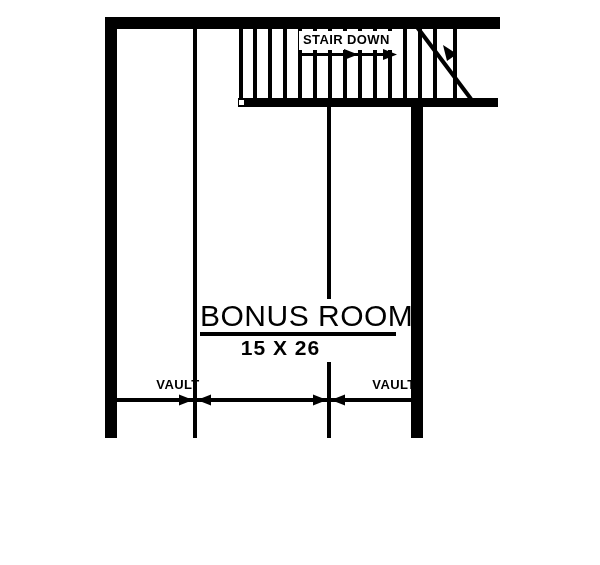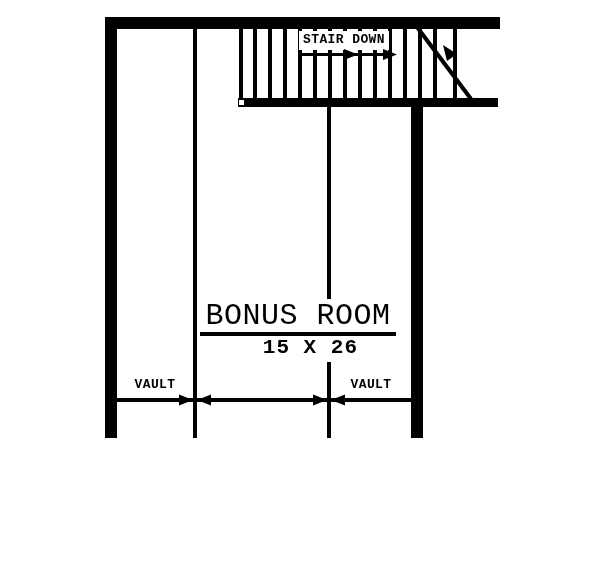--- a/index.html
+++ b/index.html
@@ -5,39 +5,40 @@
   html, body {
     margin: 0;
     padding: 0;
     background: #ffffff;
   }
   #plan {
     position: relative;
     width: 600px;
     height: 438px;
     background: var(--paper, #ffffff);
-    font-family: Liberation Mono, monospace;
+    font-family: Liberation Sans, sans-serif;
     color: var(--ink, #000000);
     overflow: hidden;
   }
   .abs { position: absolute; }
   .wall { background: var(--ink, #000000); z-index: 1; }
   .thinline { background: var(--ink, #000000); z-index: 1; }
   .tread { position: absolute; background: var(--ink, #000000); top: 29px; height: 69px; width: 4px; z-index: 1; }
   .label {
     position: absolute;
     z-index: 3;
     color: var(--ink, #000000);
     white-space: nowrap;
   }
   .small-label {
     font-size: 13px;
     font-weight: bold;
     letter-spacing: 0.4px;
     text-align: center;
+    margin-left: 23px;
   }
   #stair-down-label {
     left: 299px;
     top: 31px;
     background: var(--paper, #ffffff);
     padding: 1px 4px 3px 4px;
     font-size: 13px;
     font-weight: bold;
     letter-spacing: 0.4px;
   }
@@ -49,21 +50,21 @@
     font-size: 30px;
     line-height: 1.0;
     letter-spacing: 0.5px;
     border-bottom: 4px solid var(--ink, #000000);
     padding-bottom: 1px;
   }
   #room-dims {
     left: 203px;
     top: 337px;
     width: 155px;
-    text-align: right;
+    text-align: center;
     font-size: 21px;
     font-weight: bold;
     letter-spacing: 1px;
     line-height: 1.0;
   }
   #vault-left   { left: 117px; top: 377px; width: 76px;  }
   #ceiling-mid  { left: 197px; top: 377px; width: 130px; }
   #vault-right  { left: 331px; top: 377px; width: 80px;  }
   #overlay-svg {
     position: absolute;

